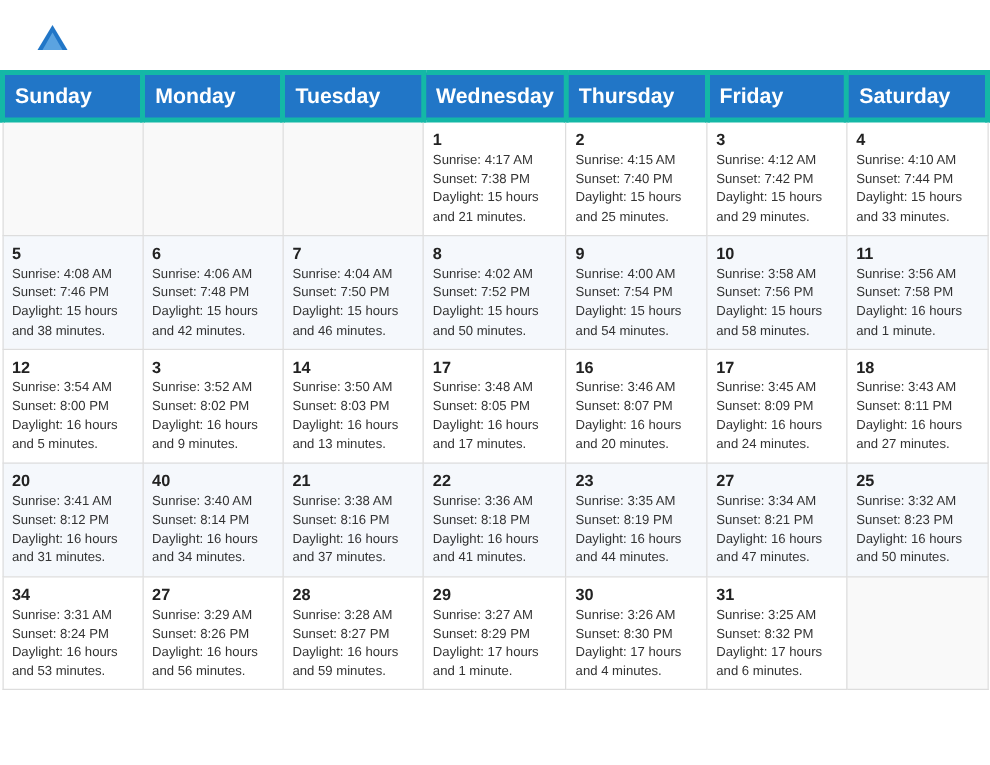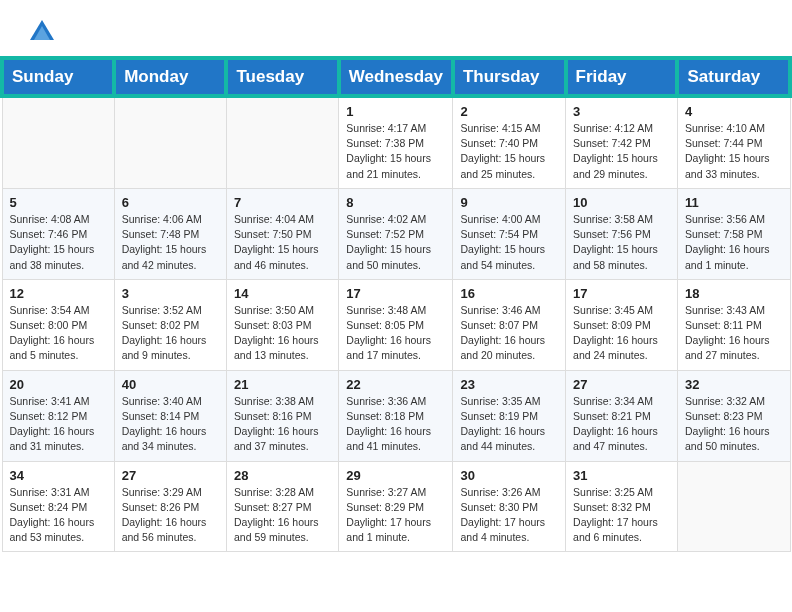--- a/index.html
+++ b/index.html
@@ -233,21 +233,21 @@
         </td>
         <td>
           <div class="day-number">23</div>
           <div class="day-info">Sunrise: 3:35 AM<br>Sunset: 8:19 PM<br>Daylight: 16 hours<br>and 44 minutes.</div>
         </td>
         <td>
           <div class="day-number">27</div>
           <div class="day-info">Sunrise: 3:34 AM<br>Sunset: 8:21 PM<br>Daylight: 16 hours<br>and 47 minutes.</div>
         </td>
         <td>
-          <div class="day-number">32</div>
+          <div class="day-number">25</div>
           <div class="day-info">Sunrise: 3:32 AM<br>Sunset: 8:23 PM<br>Daylight: 16 hours<br>and 50 minutes.</div>
         </td>
       </tr>
       <tr>
         <td>
           <div class="day-number">34</div>
           <div class="day-info">Sunrise: 3:31 AM<br>Sunset: 8:24 PM<br>Daylight: 16 hours<br>and 53 minutes.</div>
         </td>
         <td>
           <div class="day-number">27</div>

